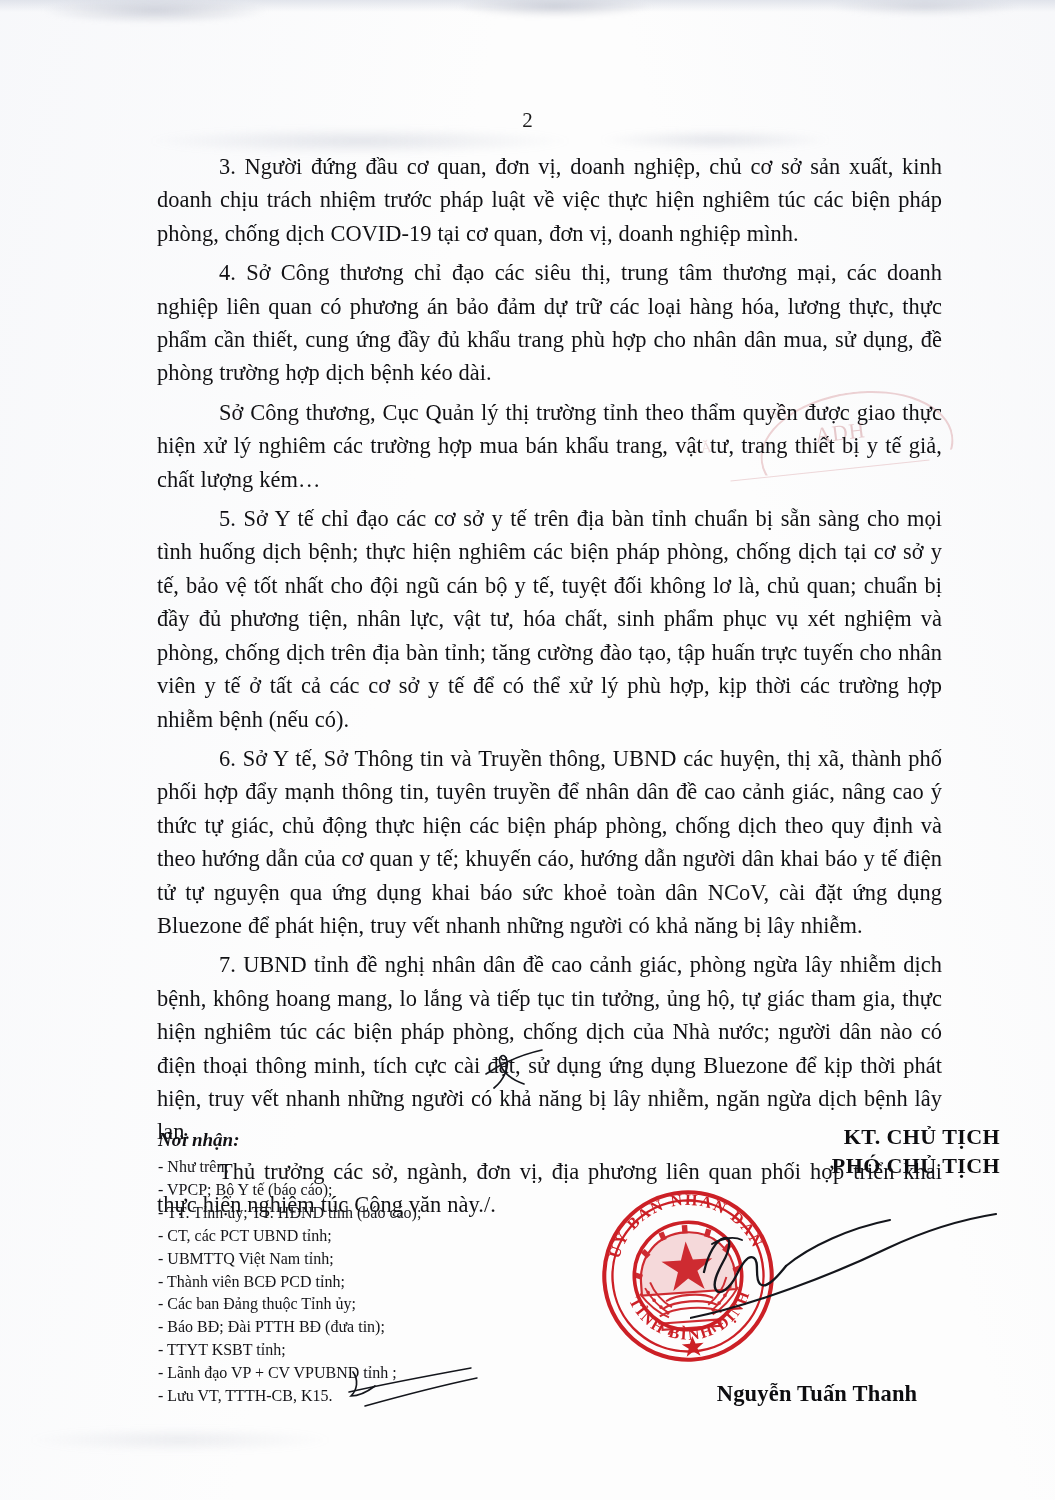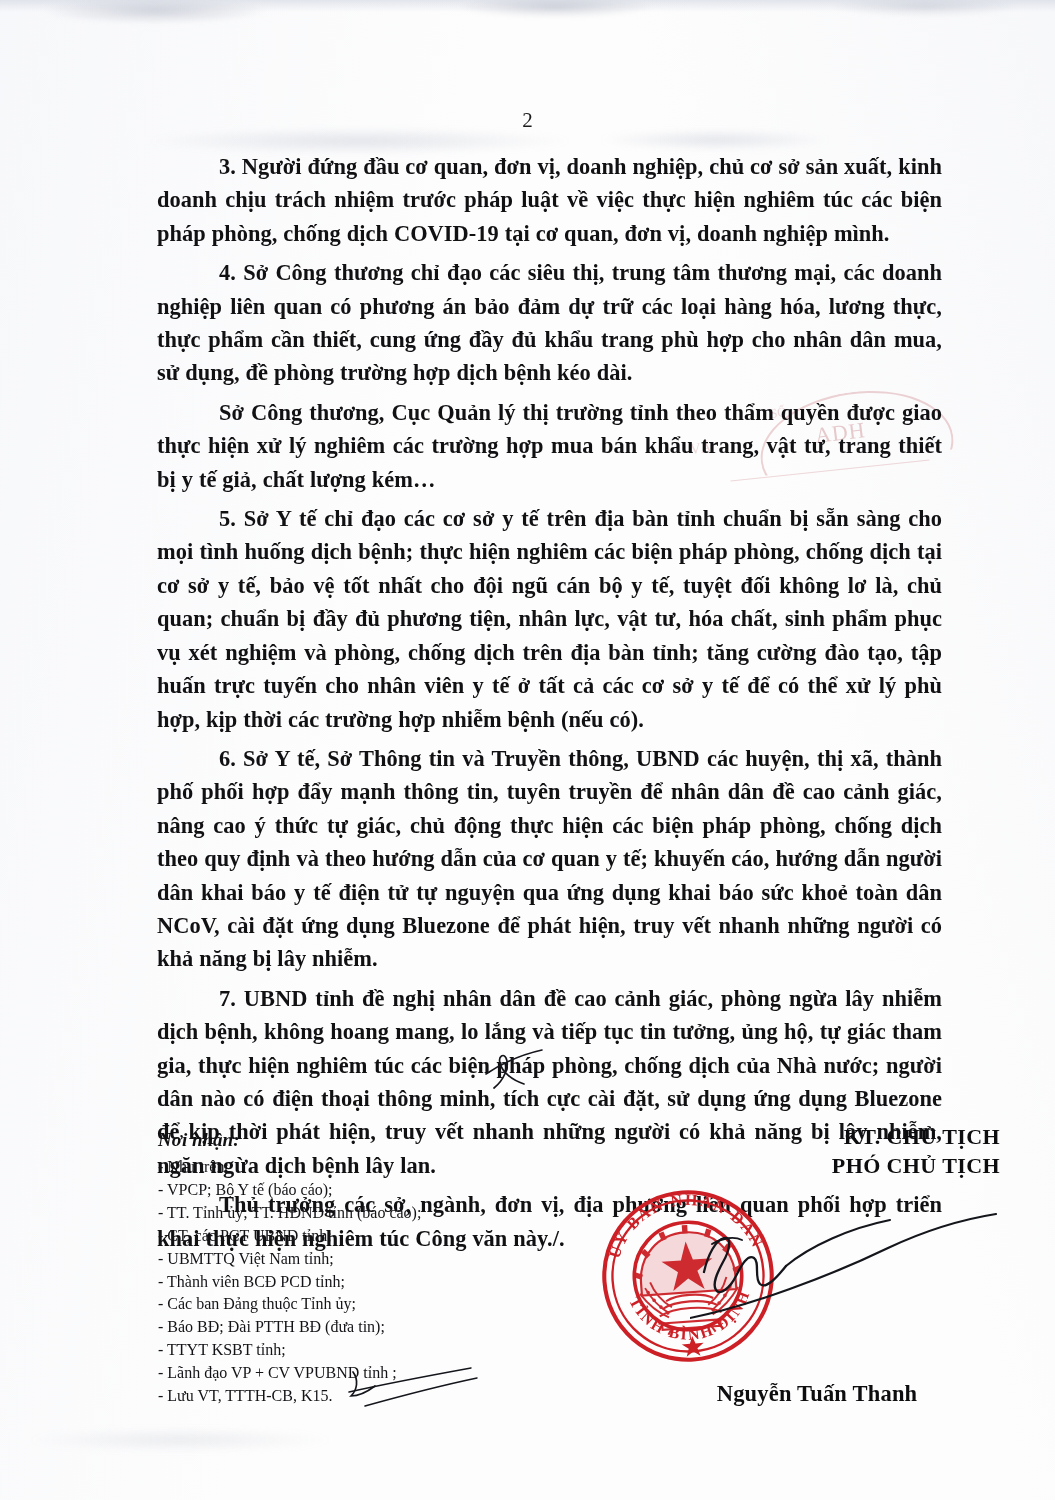--- a/index.html
+++ b/index.html
@@ -72,21 +72,21 @@
 
   
   .page-number {
     position:absolute; left:0; right:0; top:108px;
     text-align:center; font-size:21px; color:#1b1b1b;
   }
 
   
   .body-block {
     position:absolute;
-    left:157px; top:150px; width:785px;font-weight:bold;
+    left:157px; top:150px; width:785px;
   }
   p.para {
     margin:0 0 2px 0;
     font-size:22.4px;
     line-height:33.4px;
     text-align:justify;
     text-justify:inter-word;
     text-indent:62px;
     color:#111114;
     letter-spacing:.05px;

